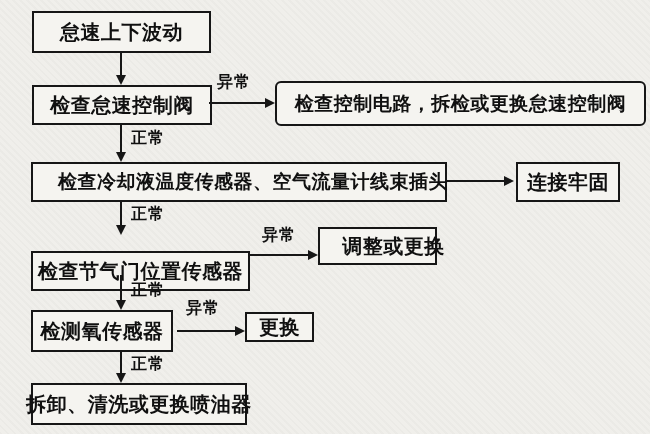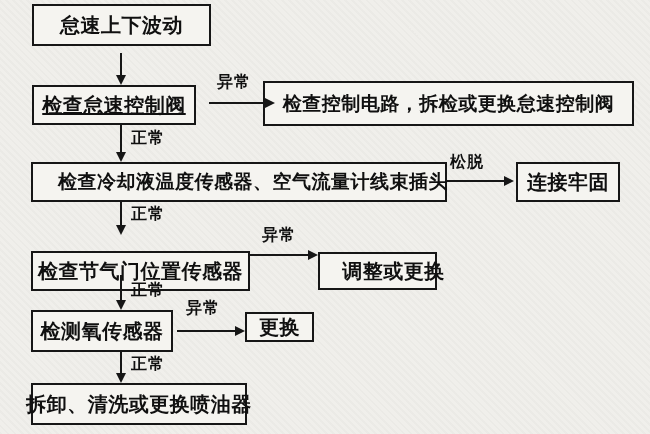--- a/index.html
+++ b/index.html
@@ -57,27 +57,27 @@
     border-top: 10px solid #161616;
   }
   .ah-right {
     position: absolute;
     width: 0; height: 0;
     border-top: 5px solid transparent;
     border-bottom: 5px solid transparent;
     border-left: 10px solid #161616;
   }
   
-  .b1  { left: 32px;  top: 4px;  width: 179px; height: 42px; text-align: right; }
-  .b2  { left: 32px;  top: 85px;  width: 164px; height: 40px; text-decoration: underline; }
-  .b2r { left: 263px; top: 81px;  width: 371px; height: 45px; font-size: 19px; }
+  .b1  { left: 32px;  top: 11px;  width: 179px; height: 42px; text-align: right; }
+  .b2  { left: 32px;  top: 85px;  width: 180px; height: 40px; }
+  .b2r { left: 275px; top: 81px;  width: 371px; height: 45px; font-size: 19px; border-radius: 6px; }
   .b3  { left: 31px;  top: 162px; width: 416px; height: 40px; font-size: 19px; padding-left: 28px; }
   .b3r { left: 516px; top: 162px; width: 104px; height: 40px; }
   .b4  { left: 31px;  top: 235px; width: 219px; height: 40px; margin-top: 16px; }
-  .b4r { left: 318px; top: 252px; width: 119px; height: 38px; padding-left: 32px; }
+  .b4r { left: 318px; top: 227px; width: 119px; height: 38px; padding-left: 32px; }
   .b5  { left: 31px;  top: 310px; width: 142px; height: 42px; }
   .b5r { left: 245px; top: 312px; width: 69px;  height: 30px; }
   .b6  { left: 31px;  top: 383px; width: 216px; height: 42px; }
 </style>
 </head>
 <body>
 
 <div class="canvas">
 
   <div class="box b1">怠速上下波动</div>
@@ -113,20 +113,19 @@
   <div class="ah-right" style="left:504px; top:176px;"></div>
 
   <div class="hline" style="left:250px; top:254px; width:59px;"></div>
   <div class="ah-right" style="left:308px; top:250px;"></div>
 
   <div class="hline" style="left:177px; top:330px; width:59px;"></div>
   <div class="ah-right" style="left:235px; top:326px;"></div>
 
   <div class="elabel" style="left:217px; top:72px;">异常</div>
   <div class="elabel" style="left:131px; top:128px;">正常</div>
-  <div class="elabel" style="left:450px; top:152px;">松脱</div>
   <div class="elabel" style="left:131px; top:204px;">正常</div>
   <div class="elabel" style="left:262px; top:225px;">异常</div>
   <div class="elabel" style="left:131px; top:280px;">正常</div>
   <div class="elabel" style="left:186px; top:298px;">异常</div>
   <div class="elabel" style="left:131px; top:354px;">正常</div>
 
 </div>
 
 </body></html>

